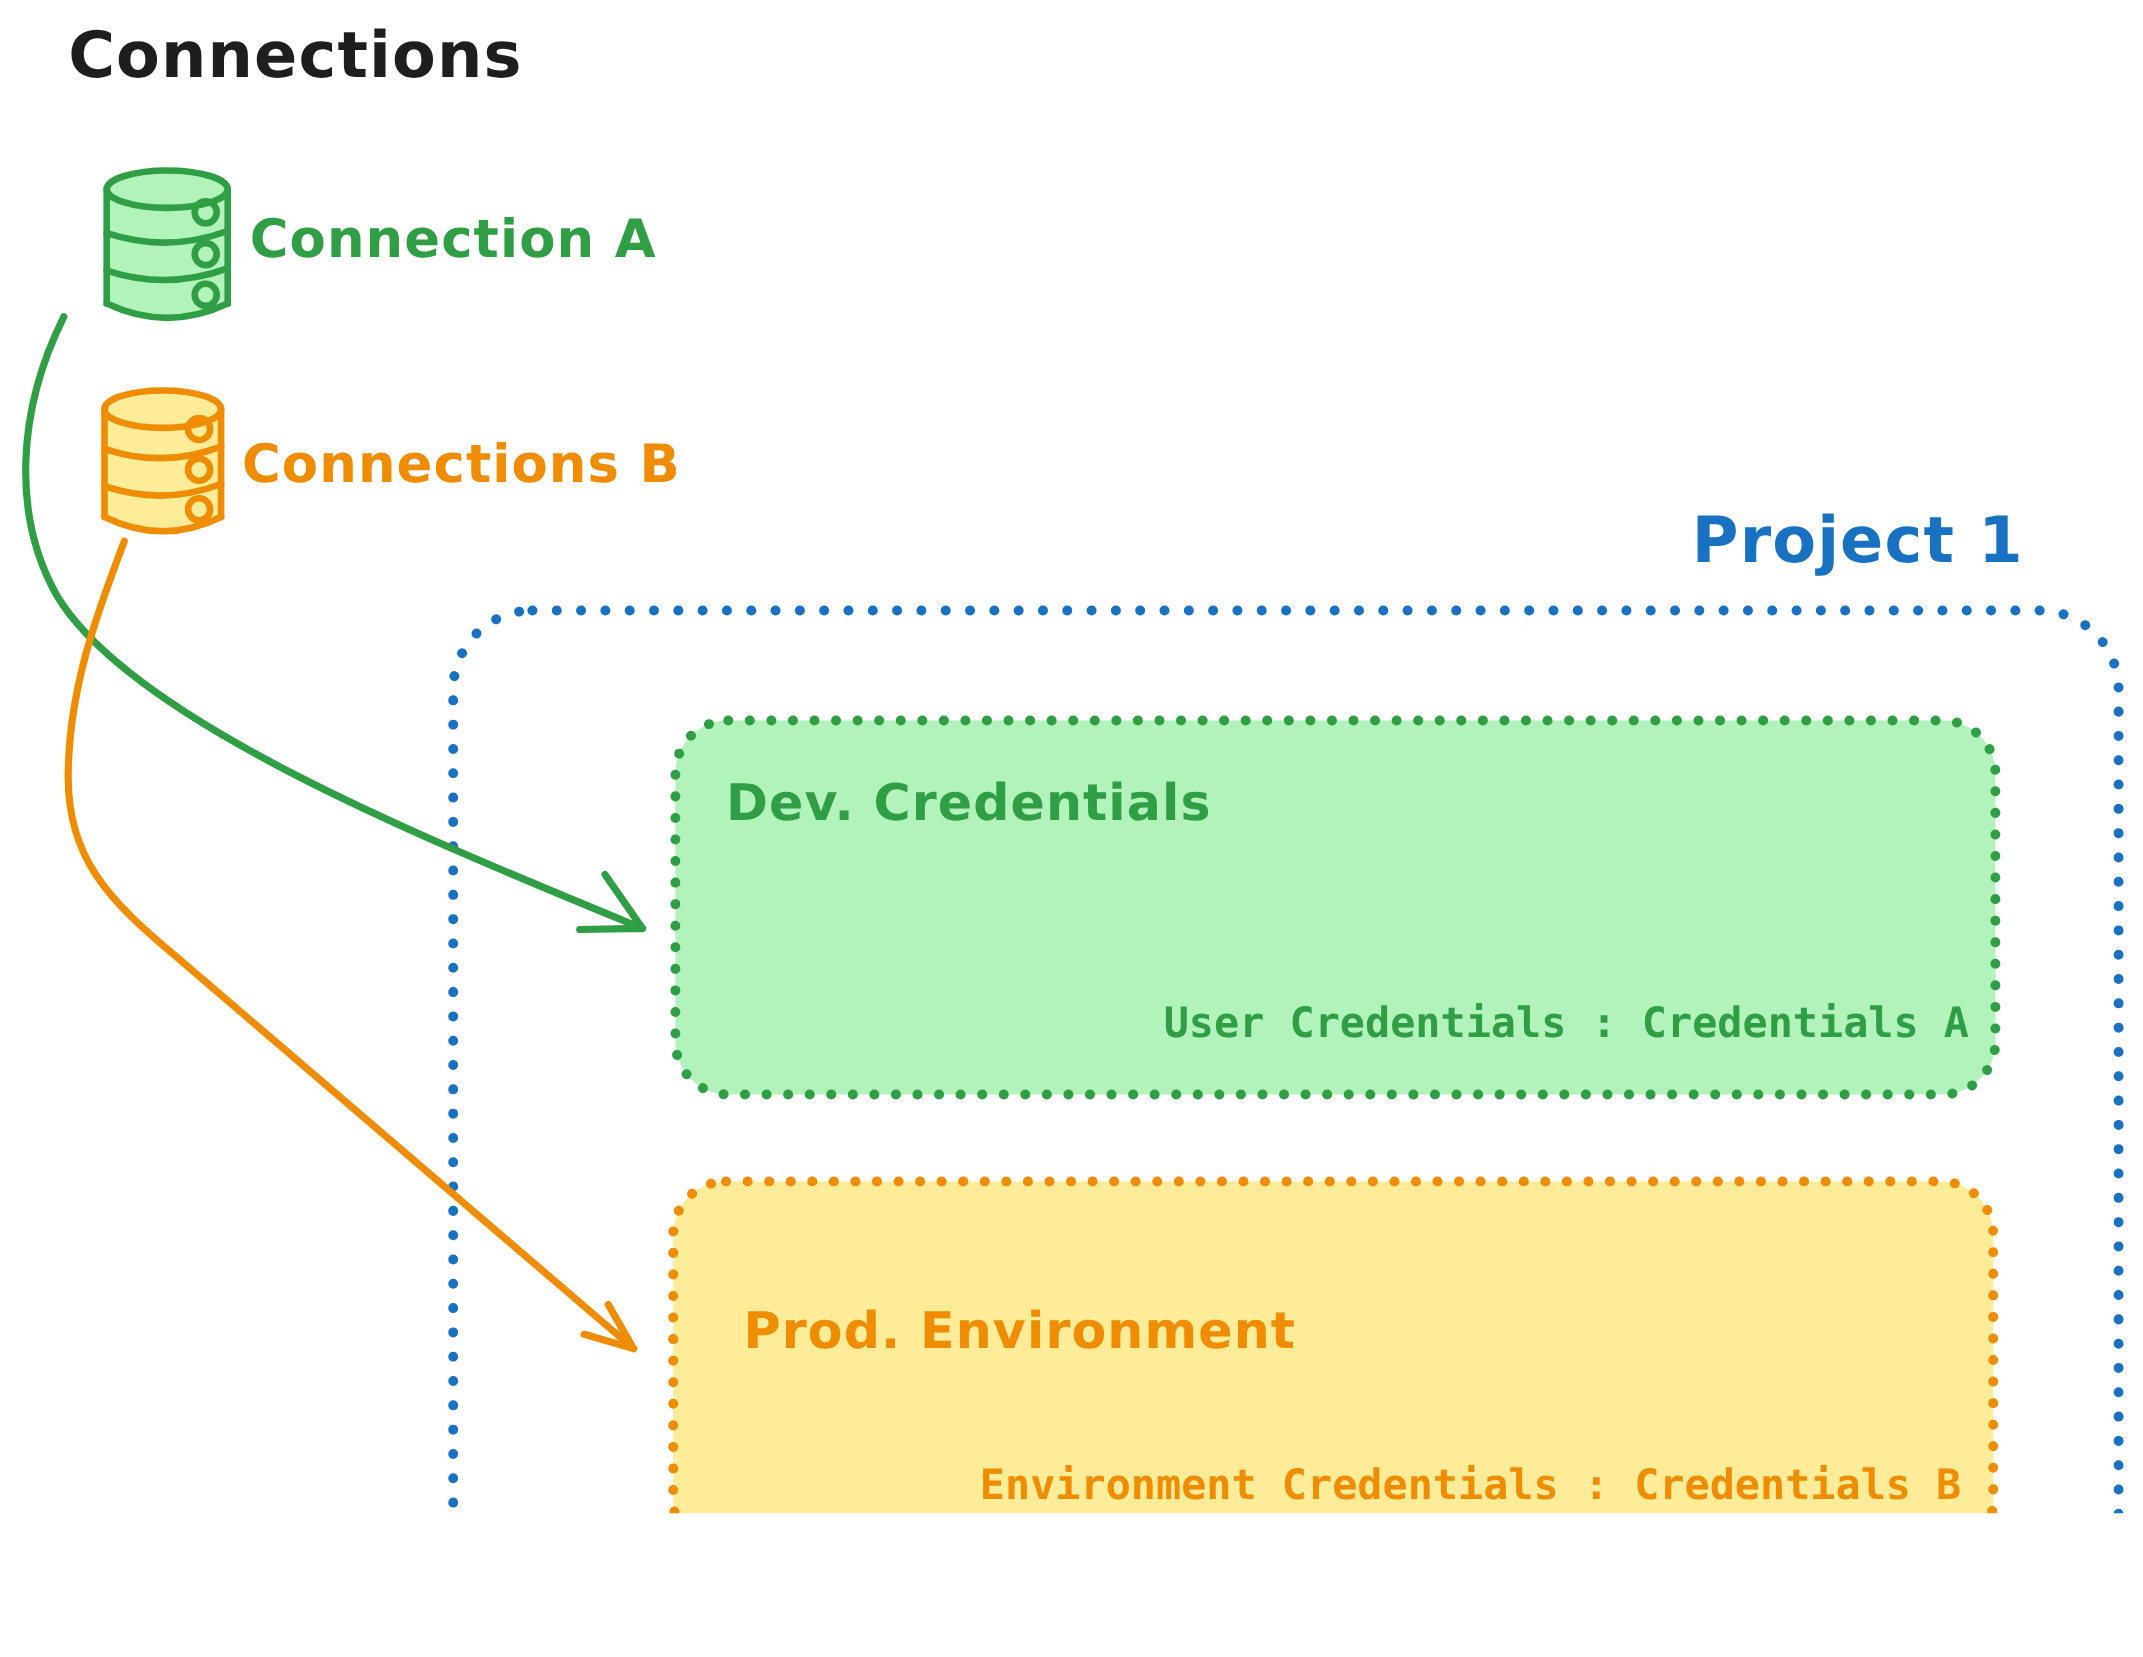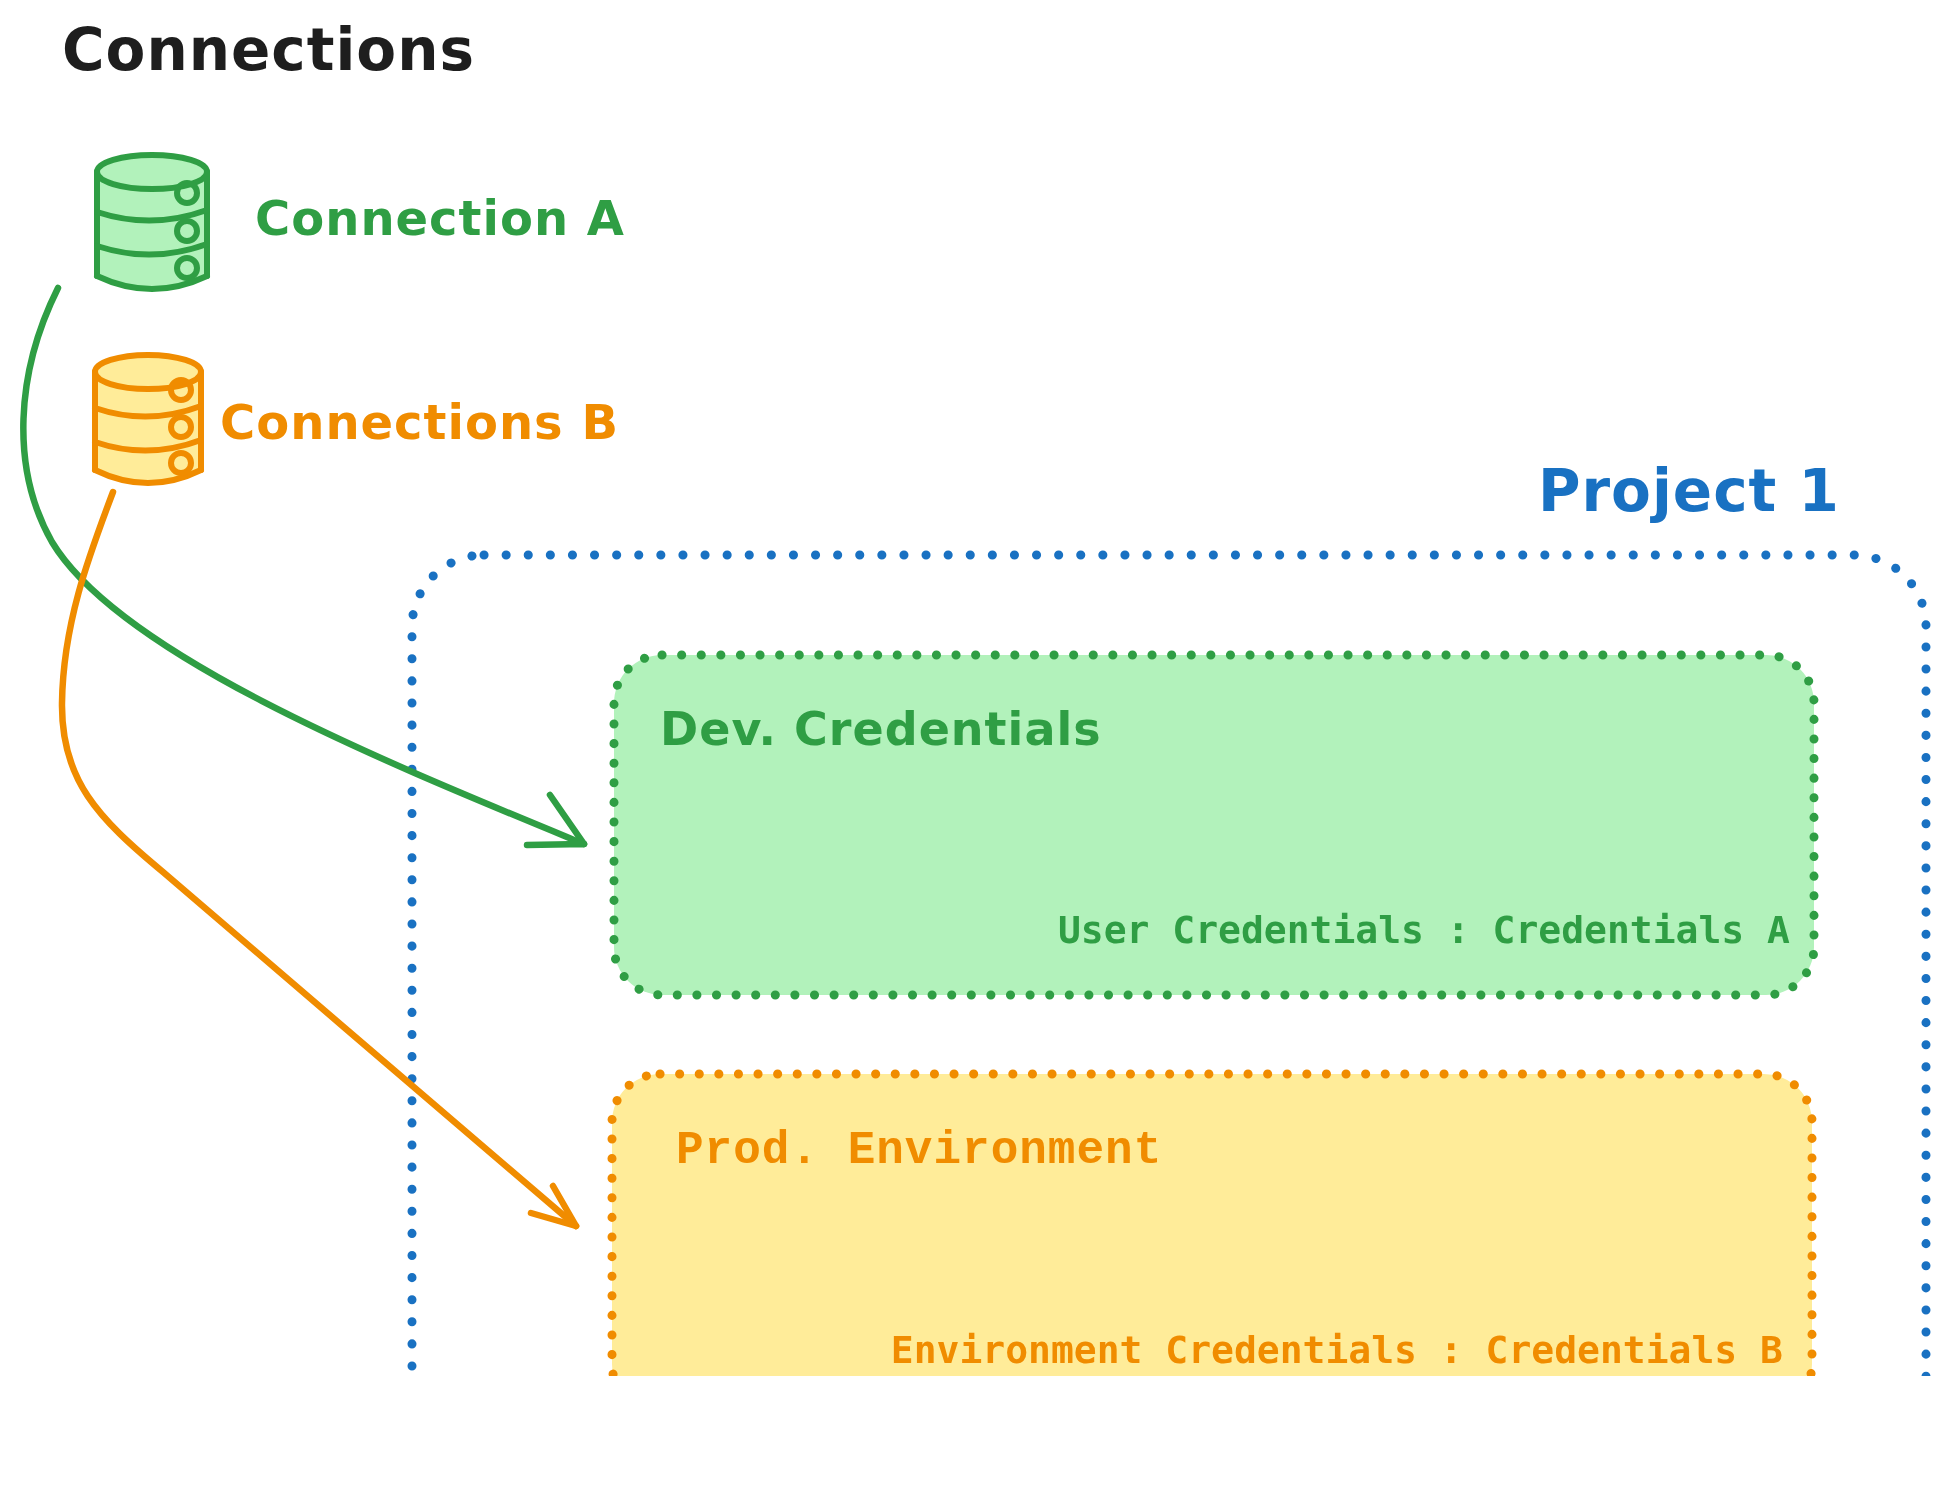--- a/index.html
+++ b/index.html
@@ -46,26 +46,26 @@
   .db-green .db-fill{fill:var(--green_fill);}
   .db-orange .db-stroke{stroke:var(--orange);}
   .db-orange .db-fill{fill:var(--orange_fill);}
   .arrow{fill:none;stroke-width:6.5;stroke-linecap:round;stroke-linejoin:round;}
   .arrow.green{stroke:var(--green);}
   .arrow.orange{stroke:var(--orange);}
   
   .hand{font-weight:700;letter-spacing:1px;white-space:nowrap;position:absolute;}
   .page-title{left:62px;top:16px;font-size:58px;color:var(--text);}
   .conn-label{font-size:48px;}
-  .conn-label.a{left:227px;top:190px;color:var(--green);margin-left:28px;}
+  .conn-label.a{left:227px;top:190px;color:var(--green);}
   .conn-label.b{left:220px;top:394px;color:var(--orange);}
   .project-label{left:1538px;top:422px;font-size:58px;color:var(--blue);margin-top:35px;}
   .env-title{font-size:46px;}
   .env-title.dev{left:660px;top:702px;color:var(--green);}
-  .env-title.prod{left:676px;top:1125px;color:var(--orange);font-family:Liberation Mono, monospace;}
+  .env-title.prod{left:676px;top:1182px;color:var(--orange);}
   .env-cred{
     position:absolute;
     font-family:"DejaVu Sans Mono", monospace;
     font-weight:700;
     font-size:38px;
     white-space:nowrap;
   }
   .env-cred.dev{right:158px;top:908px;color:var(--green);}
   .env-cred.prod{right:165px;top:1328px;color:var(--orange);}
 </style>

